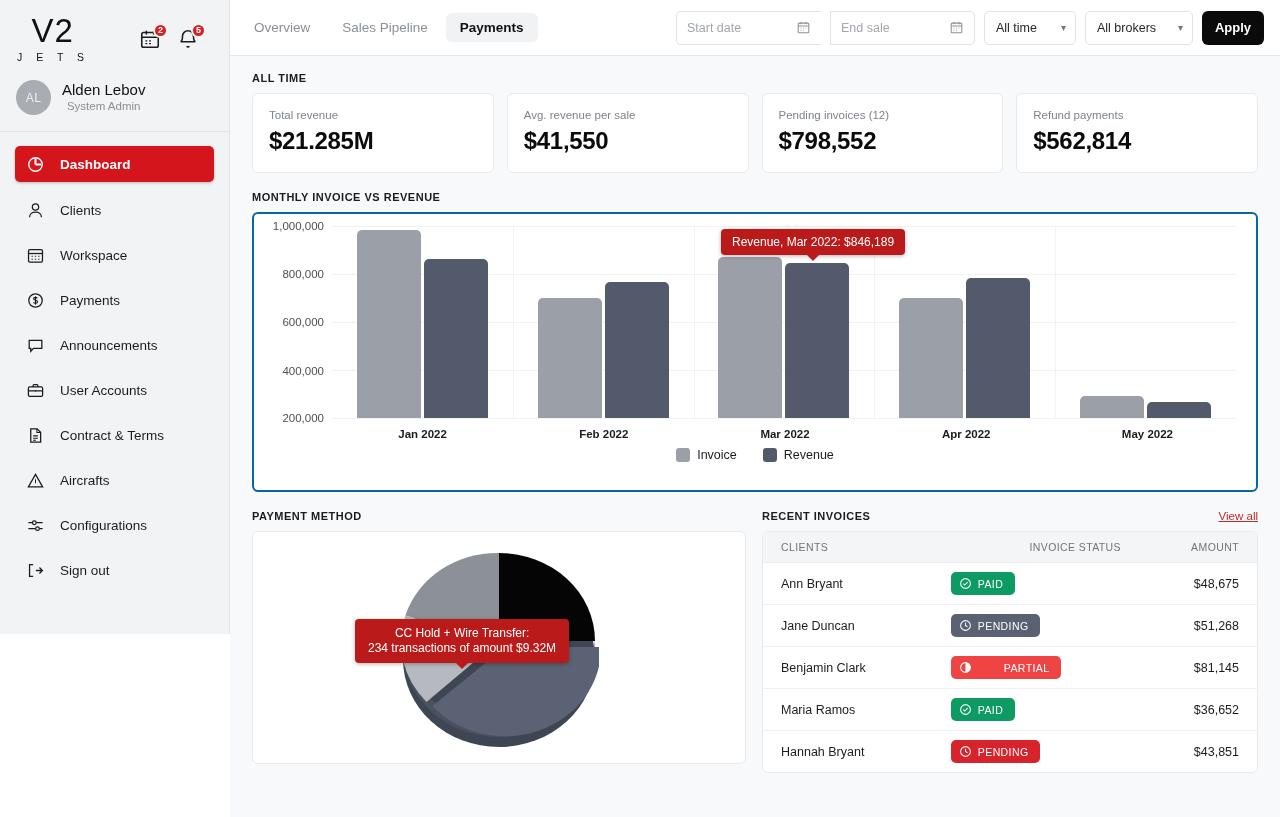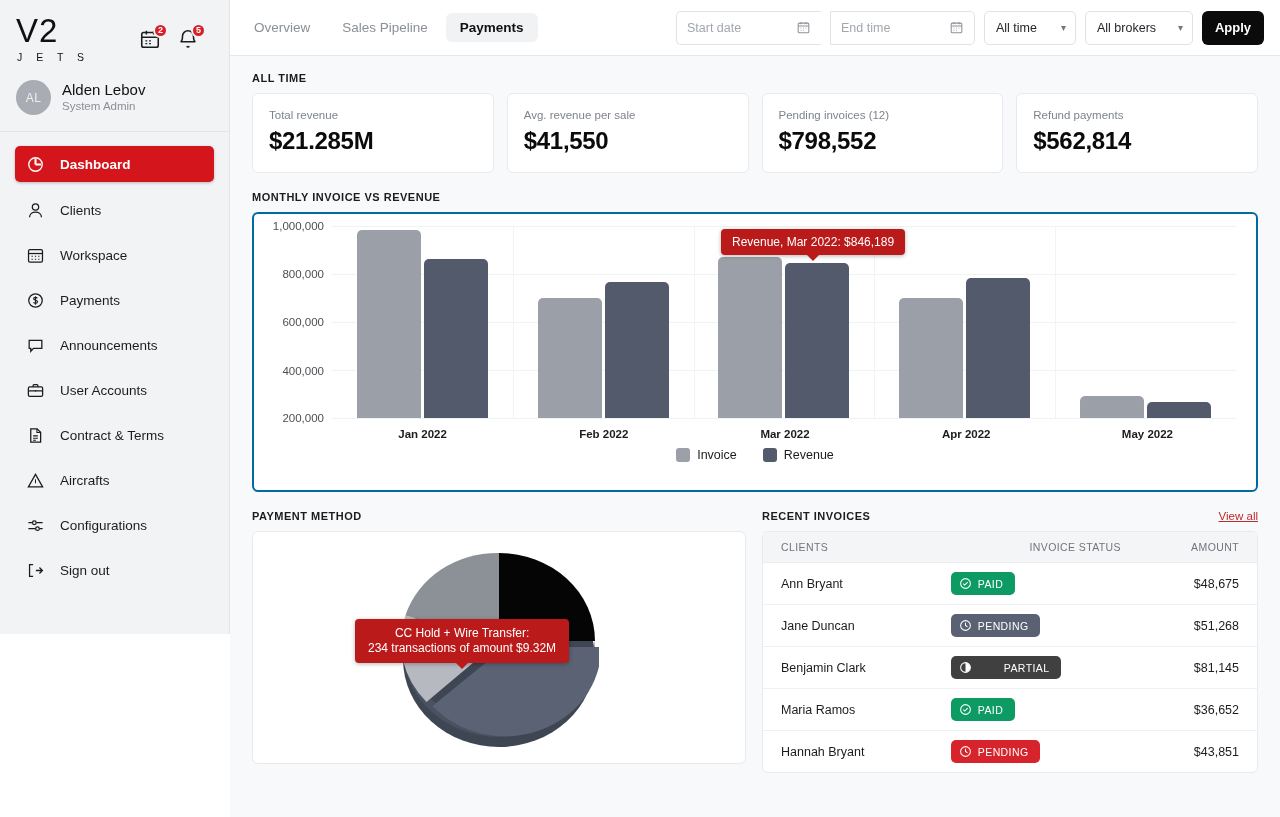--- a/index.html
+++ b/index.html
@@ -11,20 +11,21 @@
   }
   .app { display: flex; width: 1280px; height: 817px; }
 
   
   .sidebar {
     width: 230px; height: 634px;
     background: #f2f3f5;
     border-right: 1px solid #e2e4e8;
     display: flex; flex-direction: column;
     flex: 0 0 230px;
+    text-align: center;
   }
   .brand-row {
     height: 72px; display: flex; align-items: center;
     padding: 6px 16px 0 16px; position: relative;
   }
   .logo { display: flex; flex-direction: column; line-height: 1; }
   .logo-v2 {
     font-family: "Liberation Sans", sans-serif;
     font-size: 33px; font-weight: 300; letter-spacing: 1px;
     color: #111; line-height: 30px;
@@ -207,21 +208,21 @@
   td.c-status { padding-left: 6px; }
   td.c-amt { text-align: right; color: #1a1c1f; }
   .pill {
     display: inline-flex; align-items: center; gap: 6px;
     padding: 5px 12px 5px 8px; border-radius: 5px;
     font-size: 10.5px; font-weight: 400; color: #fff; letter-spacing: .4px;
   }
   .pill svg { width: 13px; height: 13px; }
   .pill.paid { background: #0d9b63; }
   .pill.pending-gray { background: #5a6172; }
-  .pill.partial { background: #404040; gap: 32px; }
+  .pill.partial { background: #ef4444; gap: 32px; }
   .pill.pending-red { background: #d7232b; }
 </style>
 </head>
 <body>
 
 <div class="app">
 
   <aside class="sidebar">
     <div class="brand-row">
       <div class="logo">
@@ -355,21 +356,21 @@
           <span>Start date</span>
           <span class="cal">
             <svg viewBox="0 0 24 24" fill="none" stroke="#8d9298" stroke-width="1.7">
               <rect x="3.5" y="5" width="17" height="15.5" rx="1.8"></rect>
               <path d="M3.5 9.6h17M8 3.2v3.6M16 3.2v3.6"></path>
               <path d="M7.3 13h1.4M11.3 13h1.4M15.3 13h1.4M7.3 16.6h1.4M11.3 16.6h1.4" stroke-width="1.3"></path>
             </svg>
           </span>
         </div>
         <div class="datefield right">
-          <span>End time</span>
+          <span>End sale</span>
           <span class="cal">
             <svg viewBox="0 0 24 24" fill="none" stroke="#8d9298" stroke-width="1.7">
               <rect x="3.5" y="5" width="17" height="15.5" rx="1.8"></rect>
               <path d="M3.5 9.6h17M8 3.2v3.6M16 3.2v3.6"></path>
               <path d="M7.3 13h1.4M11.3 13h1.4M15.3 13h1.4M7.3 16.6h1.4M11.3 16.6h1.4" stroke-width="1.3"></path>
             </svg>
           </span>
         </div>
 
         <div class="selectbox w1">

